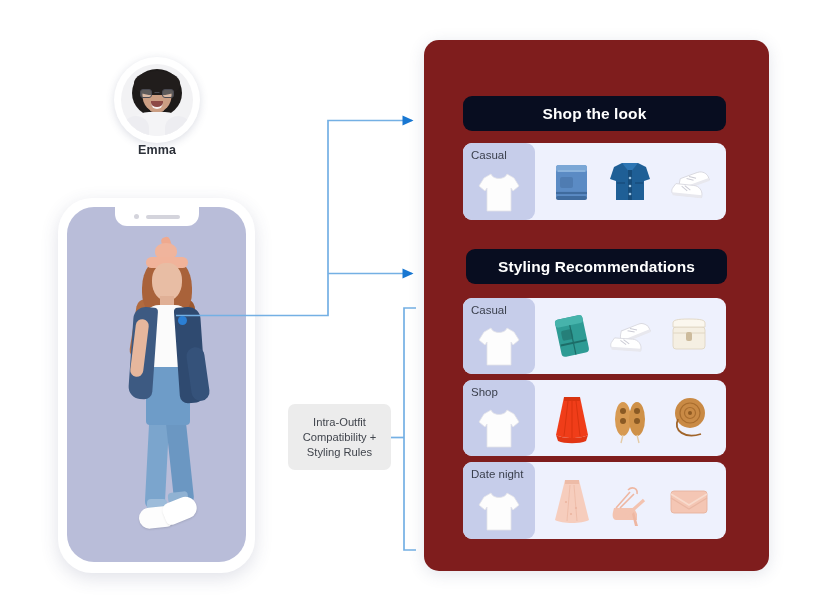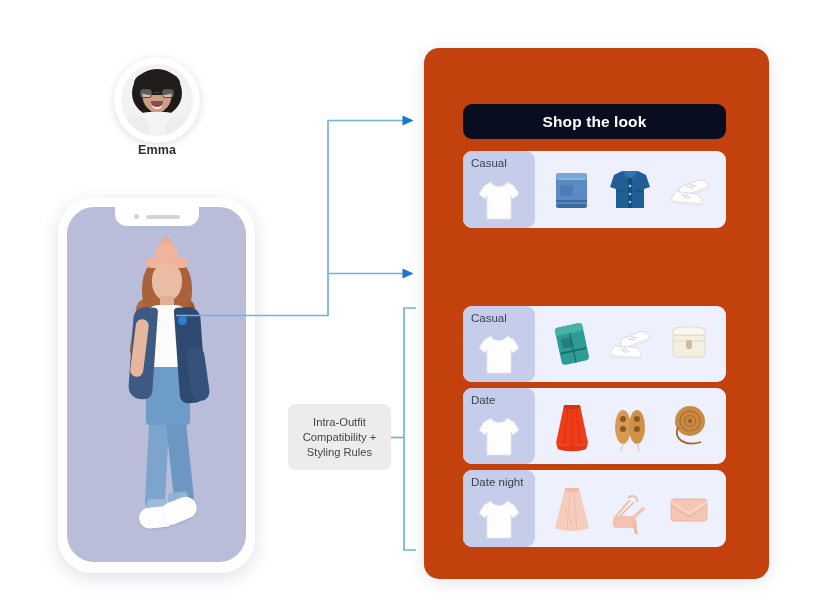--- a/index.html
+++ b/index.html
@@ -136,23 +136,23 @@
     width: 9px; height: 9px; border-radius: 50%;
     background: #2b7fd4;
     z-index: 6;
   }
 
   
   #connectors { position: absolute; inset: 0; pointer-events: none; }
 
   
   #results-panel {
-    position: absolute; left: 424px; top: 48px;
+    position: absolute; left: 424px; top: 40px;
     width: 345px; height: 531px;
-    background: #c2410c;
+    background: #7f1d1d;
     border-radius: 15px;
     box-shadow: 0 3px 16px rgba(70,80,120,0.15);
   }
   .section-header {
     position: absolute;
     background: #080d20;
     border-radius: 9px;
     color: #ffffff;
     font-size: 15.5px; font-weight: 700;
     display: flex; align-items: center; justify-content: center;
@@ -330,20 +330,21 @@
             <g transform="rotate(6 26 40)">
               <path d="M12,32 L30,32 C36,32 39,37 39,40 L39,43 L12,43 C9,43 8,40 9,37 Z" fill="#ffffff" stroke="#d9d9e0" stroke-width="0.9"></path>
               <path d="M9,41 L39,41 L39,44 L10,44 Z" fill="#e8e8ee"></path>
               <path d="M18,34 L24,38 M21,33 L27,37" stroke="#ccccd6" stroke-width="1"></path>
             </g>
           </svg>
         </div>
       </div>
     </div>
 
+    <div class="section-header" id="header-styling">Styling Recommendations</div>
 
     <div class="outfit-row" id="row-style-casual">
       <div class="row-label-tile">
         <div class="row-label-text">Casual</div>
         <svg class="tile-shirt" viewBox="0 0 46 44">
           <path d="M15,4 L8,8 L3,16 L9,21 L11,18 L11,41 L35,41 L35,18 L37,21 L43,16 L38,8 L31,4 C29,10 17,10 15,4 Z" fill="#fdfdfd" stroke="#e3e3e8" stroke-width="0.8"></path>
         </svg>
       </div>
       <div class="row-items">
         <div class="item">
@@ -377,21 +378,21 @@
             <path d="M10,20 L10,16 C10,13 14,12 26,12 C38,12 42,13 42,16 L42,20 Z" fill="#fbf7ee" stroke="#e0d6c3" stroke-width="0.9"></path>
             <path d="M10,26 L42,26" stroke="#e0d6c3" stroke-width="1"></path>
             <rect x="23" y="25" width="6" height="9" rx="2" fill="#cdbb9c"></rect>
           </svg>
         </div>
       </div>
     </div>
 
     <div class="outfit-row" id="row-style-boho">
       <div class="row-label-tile">
-        <div class="row-label-text">Date</div>
+        <div class="row-label-text">Shop</div>
         <svg class="tile-shirt" viewBox="0 0 46 44">
           <path d="M15,4 L8,8 L3,16 L9,21 L11,18 L11,41 L35,41 L35,18 L37,21 L43,16 L38,8 L31,4 C29,10 17,10 15,4 Z" fill="#fdfdfd" stroke="#e3e3e8" stroke-width="0.8"></path>
         </svg>
       </div>
       <div class="row-items">
         <div class="item">
           <svg viewBox="0 0 52 58" width="52" height="58">
             <path d="M18,8 L34,8 L42,46 C36,50 16,50 10,46 Z" fill="#f03d19"></path>
             <path d="M18,8 L34,8 L34,12 L18,12 Z" fill="#d8330f"></path>
             <path d="M22,12 L18,47 M26,12 L26,49 M30,12 L34,47" stroke="#d8330f" stroke-width="1"></path>

